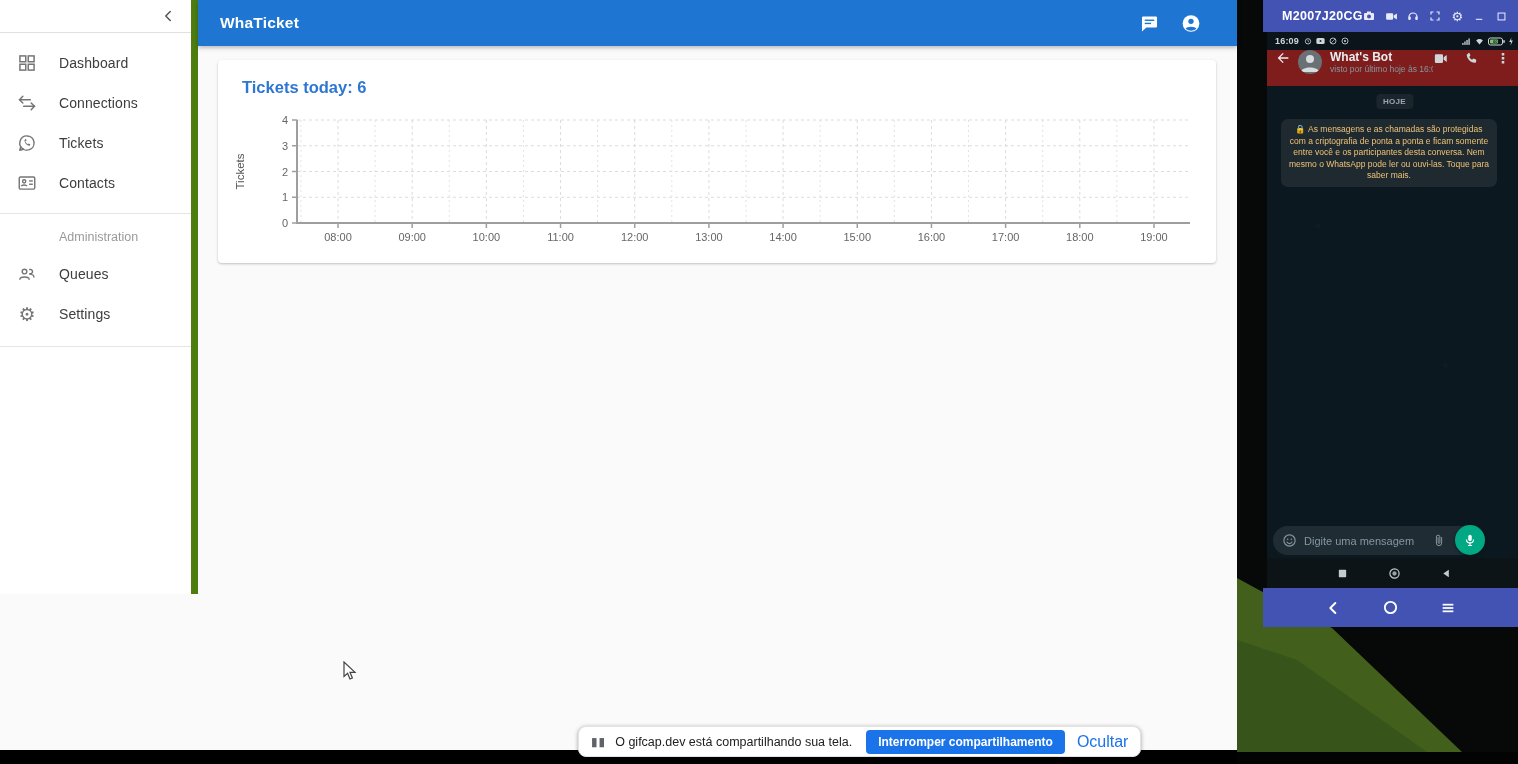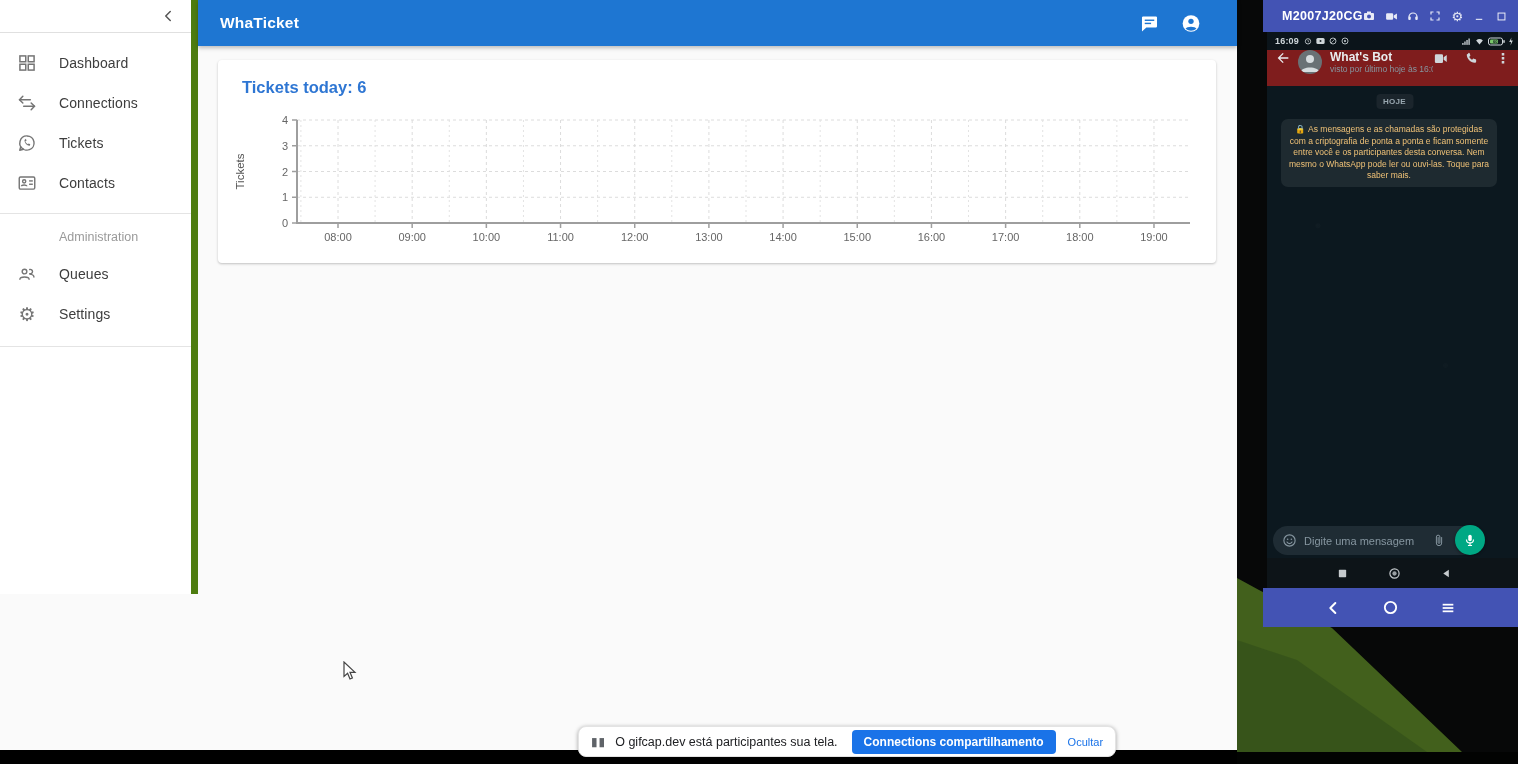--- a/index.html
+++ b/index.html
@@ -34,21 +34,21 @@
   .chart-wrap { position:absolute; left:0; top:46px; width:998px; height:150px; }
 
   
   .share-bar { position:absolute; left:578px; top:726px; height:31px; background:#fff; border:1px solid #e3e3e3;
                border-radius:8px; box-shadow:0 1px 4px rgba(0,0,0,.35); display:flex; align-items:center;
                padding:0 10px 0 12px; z-index:9; }
   .pause-ico { color:#5f6368; font-size:12px; letter-spacing:1px; margin-right:9px; font-weight:bold; }
   .share-text { font-size:12.5px; color:#202124; margin-right:14px; white-space:nowrap; }
   .share-stop-btn { background:#1a73e8; color:#fff; border:none; border-radius:4px; font-size:12px; font-weight:bold;
                     font-family:inherit; padding:5px 12px; cursor:pointer; white-space:nowrap; }
-  .share-hide-link { color:#1a73e8; font-size:11px; margin-left:12px; margin-right:2px; cursor:pointer; white-space:nowrap; }
+  .share-hide-link { color:#1a73e8; font-size:16px; margin-left:12px; margin-right:2px; cursor:pointer; white-space:nowrap; }
 
   
   .phone-window { position:absolute; left:1263px; top:0; width:255px; height:627px; }
   .phone-titlebar { height:32px; background:#4353b4; display:flex; align-items:center; padding:0 8px 0 19px; }
   .phone-title { color:#fff; font-size:12.5px; font-weight:bold; letter-spacing:.3px; }
   .ptb-icons { margin-left:auto; display:flex; align-items:center; gap:9px; }
   .ptb-ico { width:13px; height:13px; display:flex; align-items:center; justify-content:center; color:#e8eaf6; cursor:pointer; }
 
   .phone-screen { position:absolute; left:4px; top:32px; width:255px; height:556px; background:#0c181f; overflow:hidden; }
   .status-bar { height:18px; background:#0b141a; display:flex; align-items:center; padding:0 8px; color:#cfd6da; }
@@ -288,22 +288,22 @@
             <text x="935.98" y="135" text-anchor="middle" font-size="11" fill="#666" font-family="Liberation Sans,sans-serif">19:00</text>
             <path d="M79,14 V117 H972" fill="none" stroke="#9e9e9e" stroke-width="2"></path>
             <text x="26" y="65.5" text-anchor="middle" font-size="11.5" fill="#555" font-family="Liberation Sans,sans-serif" transform="rotate(-90 26 65.5)">Tickets</text>
           </svg>
       </div>
     </div>
   </div>
 
   <div class="share-bar">
     <span class="pause-ico">▮▮</span>
-    <span class="share-text">O gifcap.dev está participantes sua tela.</span>
-    <button class="share-stop-btn">Connections compartilhamento</button>
+    <span class="share-text">O gifcap.dev está compartilhando sua tela.</span>
+    <button class="share-stop-btn">Interromper compartilhamento</button>
     <span class="share-hide-link">Ocultar</span>
   </div>
 
   <div class="phone-window">
 
     <div class="phone-titlebar">
       <span class="phone-title">M2007J20CG</span>
       <div class="ptb-icons">
         <span class="ptb-ico">
           <svg width="12" height="12" viewBox="0 0 24 24">

